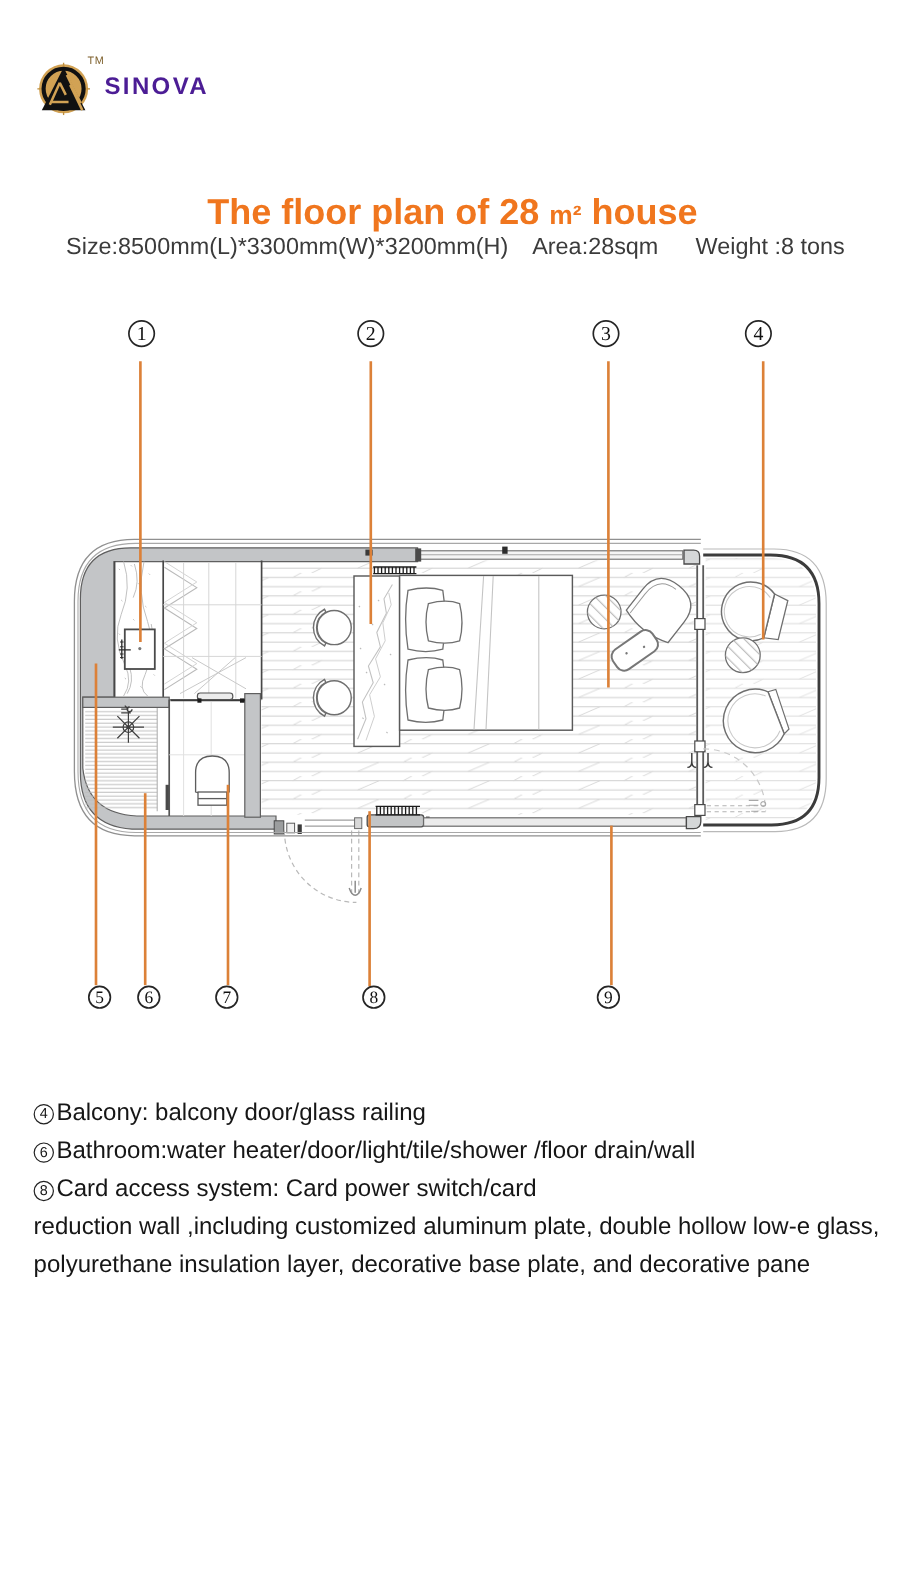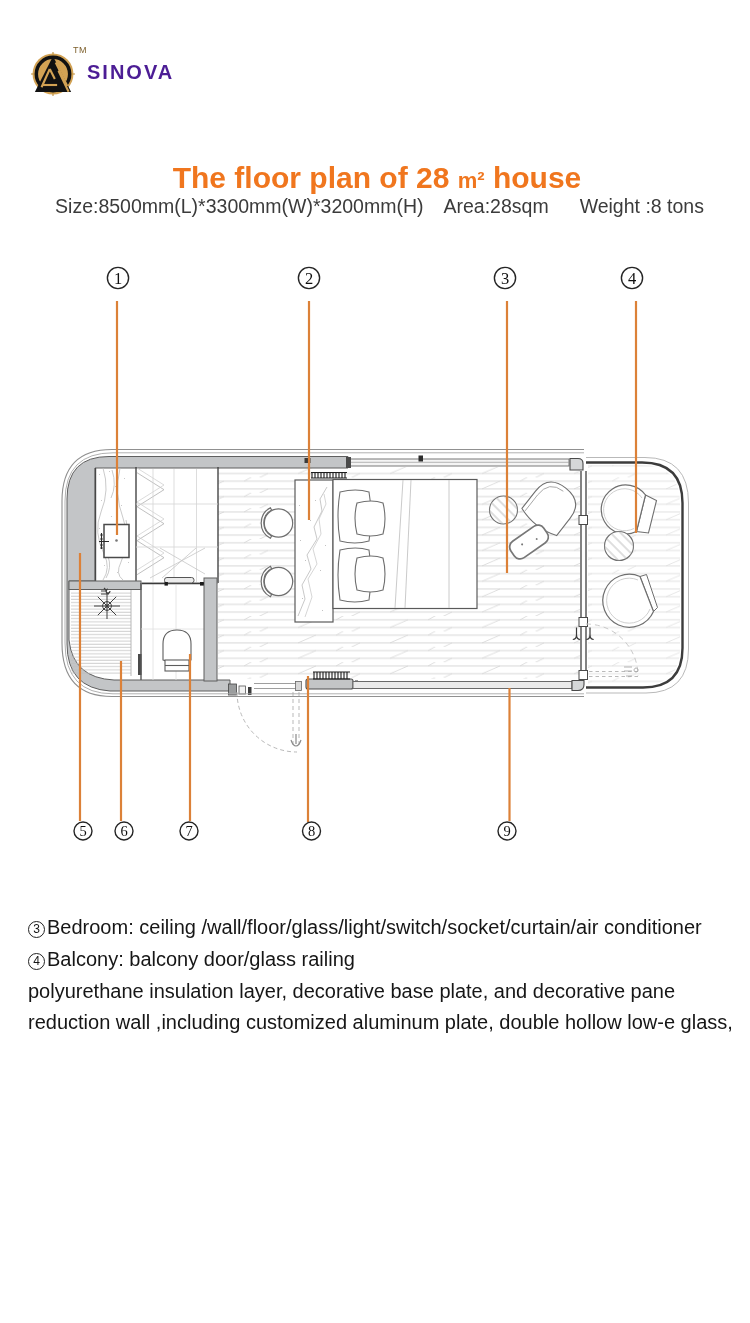--- a/index.html
+++ b/index.html
@@ -320,20 +320,21 @@
   </g>
 
   <g>
     <line x1="509.5" y1="688" x2="509.5" y2="821" stroke="#dc8138" stroke-width="2.2"></line>
     <circle cx="507" cy="831" r="9" fill="#fff" stroke="#252525" stroke-width="1.4"></circle>
     <text x="507" y="836" font-size="14.5" font-family="Liberation Serif,serif" fill="#101010" text-anchor="middle">9</text>
   </g>
 </svg>
 
 <div class="abs" style="left:28px;top:912px;width:706px;font-size:20px;color:#161616;line-height:31.8px;">
-  <div><span class="cnum">3</span>Bedroom: ceiling /wall/floor/glass/light/switch/socket/curtain/air conditioner</div>
   <div><span class="cnum">4</span>Balcony: balcony door/glass railing</div>
+  <div><span class="cnum">6</span>Bathroom:water heater/door/light/tile/shower /floor drain/wall</div>
+  <div><span class="cnum">8</span>Card access system: Card power switch/card</div>
+  <div>reduction wall ,including customized aluminum plate, double hollow low-e glass,</div>
   <div>polyurethane insulation layer, decorative base plate, and decorative pane</div>
-  <div>reduction wall ,including customized aluminum plate, double hollow low-e glass,</div>
 </div>
 <style>
   .cnum{display:inline-block;width:15px;height:15px;border:1px solid #222;border-radius:50%;font-size:12px;line-height:15px;text-align:center;vertical-align:1px;margin-right:2px;}
 </style>
 
 </body></html>

